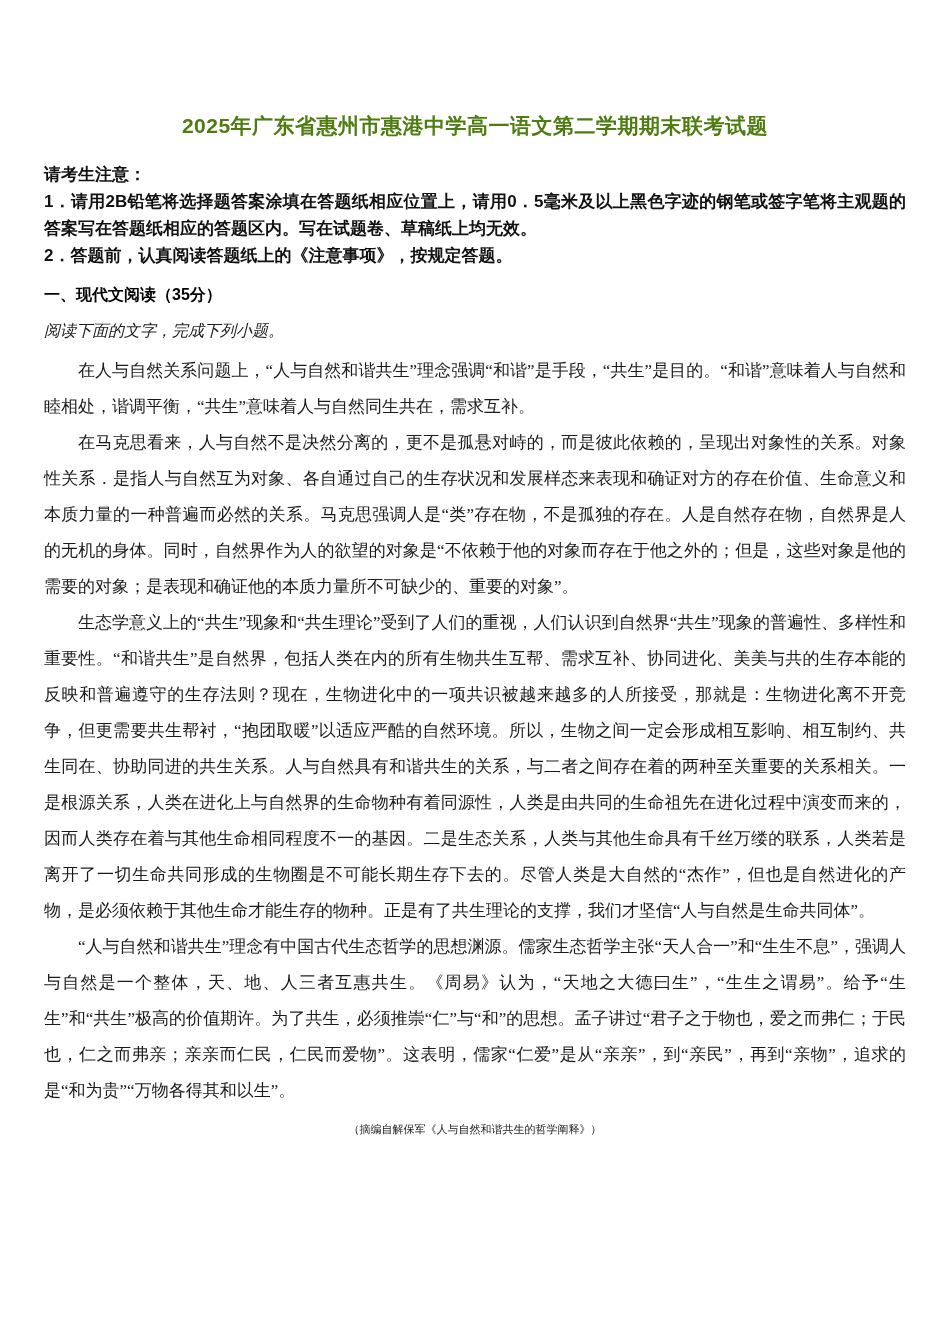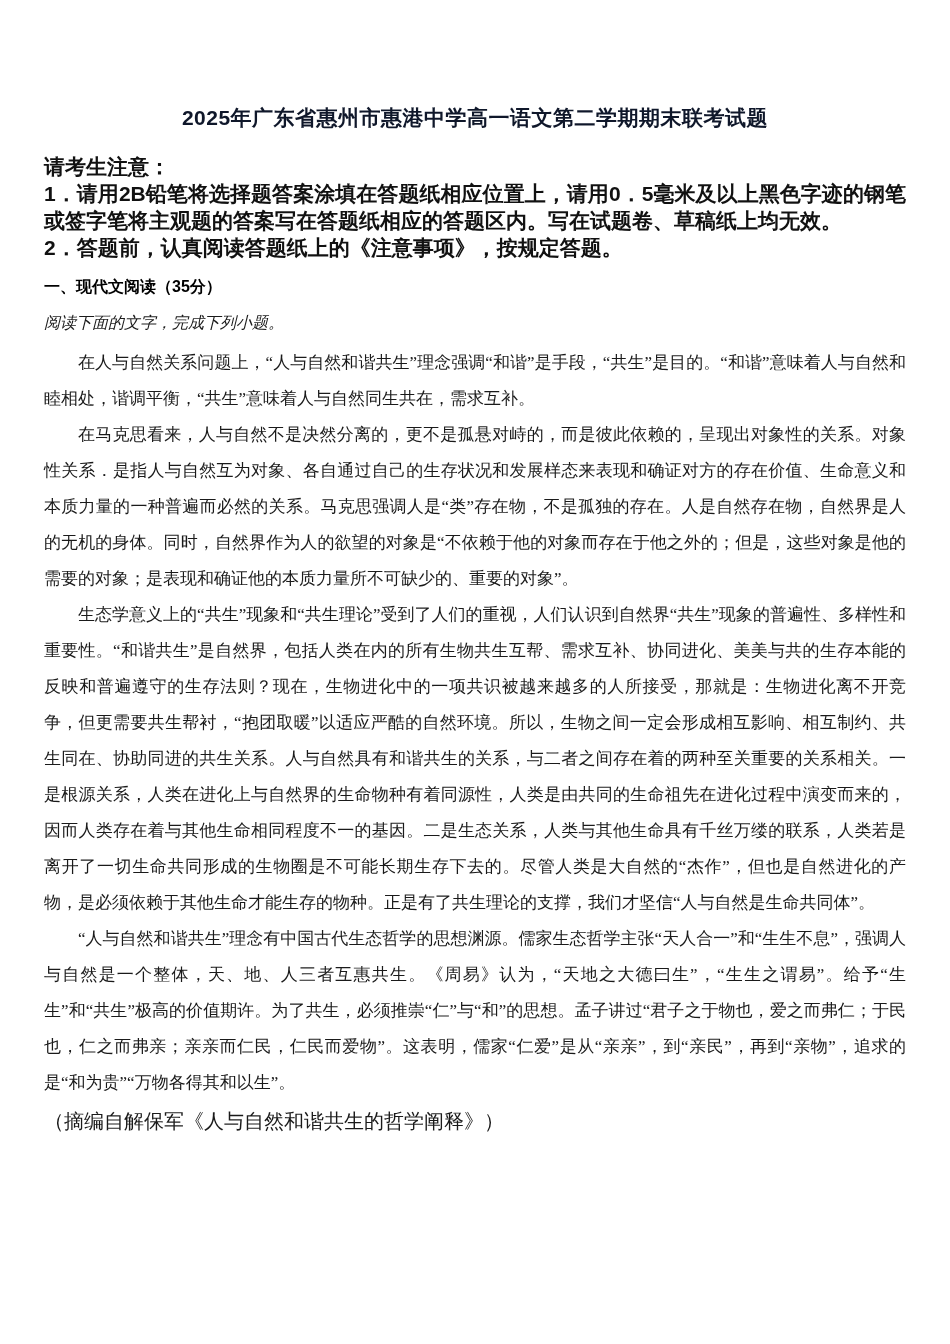--- a/index.html
+++ b/index.html
@@ -15,34 +15,34 @@
     font-family: "Liberation Serif", serif;
   }
   .page {
     box-sizing: border-box;
     width: 950px;
     height: 1344px;
     padding: 0 44px;
     background: #ffffff;
   }
   .title {
-    margin: 8px;
+    margin: 16px;
     padding-top: 96px;
     font-family: "Liberation Sans", sans-serif;
     font-size: 21px;
     font-weight: bold;
     text-align: center;
     letter-spacing: 0.5px;
-    color: #0f172a;
+    color: #4d7c0f;
   }
   .notice {
     margin-top: 21px;
     font-family: "Liberation Sans", sans-serif;
     font-weight: bold;
-    font-size: 21px;
+    font-size: 17px;
     line-height: 27px;
     color: #111111;
   }
   .notice p {
     margin: 0;
     text-align: justify;
   }
   .section-heading {
     margin: 14px 0 12px 0;
     font-family: "Liberation Sans", sans-serif;
@@ -66,23 +66,23 @@
     line-height: 36px;
     text-align: justify;
     color: #1a1a1a;
   }
   .passage-para {
     margin: 0;
     text-indent: 2em;
   }
   .passage-source {
     margin: 2px 0 0 0;
-    font-size: 20px;
+    font-size: 11px;
     text-indent: 0;
-    text-align: left;
+    text-align: center;
   }
 </style>
 </head>
 <body>
 
 <div class="page">
 
   <h1 class="title">2025年广东省惠州市惠港中学高一语文第二学期期末联考试题</h1>
 
   <div class="notice">

